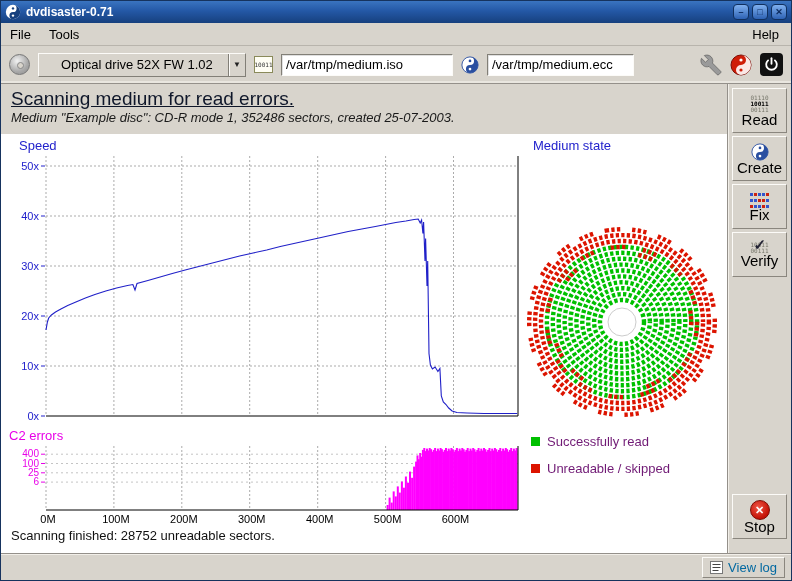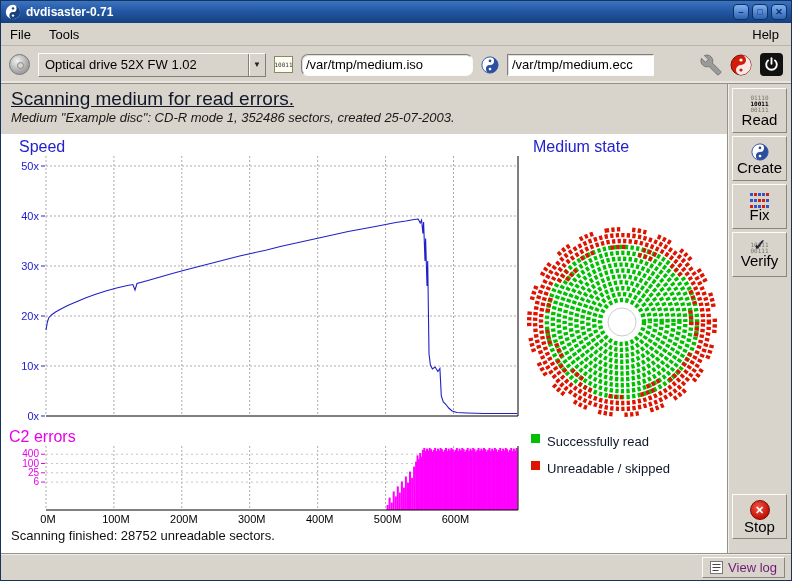--- a/index.html
+++ b/index.html
@@ -55,73 +55,74 @@
     width:21px; height:21px; border-radius:50%;
     background:radial-gradient(circle at 38% 32%, #f2f2f2, #a9a9a9 60%, #8a8a8a);
     border:1px solid #777;
     position:relative;
   }
   .drive-ball::after{
     content:""; position:absolute; left:7px; top:7px; width:5px; height:5px;
     border-radius:50%; background:#d8d4cc; border:1px solid #888;
   }
   .combo{
-    height:24px; width:228px;
+    height:24px; width:208px;
     border:1px solid; border-color:#fcfbf8 #827f77 #827f77 #fcfbf8;
     background:#d8d4cc;
     display:flex; align-items:center;
     font-size:13px;
+    padding-left:16px;
   }
   .combo .combo-text{ flex:1; padding:0 6px; white-space:nowrap; overflow:hidden; }
   .combo .combo-arrow{
     width:17px; height:100%; display:flex; align-items:center; justify-content:center;
     border-left:1px solid #827f77; box-shadow:inset 1px 0 0 #fcfbf8;
     font-size:8px; color:#222;
   }
   .mini-file{
     width:19px; height:17px; background:#fffef4;
     border:1px solid #8a8a5a;
     font:6px "DejaVu Sans Mono", monospace; color:#333;
     display:flex; align-items:center; justify-content:center;
   }
   .entry{
     height:22px; background:#fff;
     border:1px solid; border-color:#827f77 #fcfbf8 #fcfbf8 #827f77;
     box-shadow: inset 1px 1px 0 rgba(0,0,0,0.12);
     font:13px "Liberation Sans", sans-serif; color:#000;
     padding:0 4px;
   }
-  .entry.iso{ width:172px;border-radius:7px; }
+  .entry.iso{ width:172px; }
   .entry.ecc{ width:147px; }
   .tb-spacer{ flex:1; }
   .tool-btn{ background:none; border:none; padding:0; display:flex; align-items:center; }
   .power-box{
     width:23px; height:23px; background:#111; border-radius:4px;
     display:flex; align-items:center; justify-content:center;
   }
 
   
   .content-row{ flex:1; display:flex; min-height:0; }
   .left-col{ width:726px; display:flex; flex-direction:column; }
 
   .status-area{ height:50px; padding:5px 10px 0; }
   .status-line1{ font-size:19px; color:#0f172a; line-height:19px;text-decoration:underline; }
   .status-line2{ font-size:13px; font-style:italic; color:#1a1a1a; line-height:19px; }
 
   .chart-panel{
     flex:1; background:#fff; position:relative; overflow:hidden;
   }
-  .chart-title{ position:absolute; font-size:16px; color:#2222cc; }
+  .chart-title{ position:absolute; font-size:13px; color:#2222cc; }
   .chart-title.c2{ color:#e800e8; }
   .speed-svg{ position:absolute; left:0; top:18px; }
   .c2-svg{ position:absolute; left:0; top:308px; }
   .disc-svg{ position:absolute; left:521px; top:88px; }
 
   .legend{ position:absolute; left:530px; top:300px; display:flex; flex-direction:column; gap:12px; }
-  .legend-item{ display:flex; align-items:flex-start; gap:7px; font-size:13px; color:#0f172a; }
+  .legend-item{ display:flex; align-items:center; gap:7px; font-size:13px; color:#701a75; }
   .swatch{ width:9px; height:9px; display:inline-block; }
 
   .finish-line{ position:absolute; left:10px; top:394px; font-size:13px; color:#111; }
 
   
   .grid{ stroke:#ababab; stroke-width:1; stroke-dasharray:2 2; }
   .gridm{ stroke:#c4c4c4; stroke-width:1; stroke-dasharray:2 3; }
   .axis{ stroke:#000; stroke-width:1; }
   .btick{ stroke:#2222cc; stroke-width:1; }
   .mtick{ stroke:#e800e8; stroke-width:1; }
@@ -165,21 +166,21 @@
     border-top:1px solid #94908a;
     box-shadow: inset 0 1px 0 #f2efe9;
     display:flex; align-items:center; justify-content:flex-end;
     padding:0 6px;
   }
   .viewlog-btn{
     height:21px; padding:0 7px;
     border:1px solid; border-color:#fcfbf8 #8a867e #8a867e #fcfbf8;
     background:#d8d4cc;
     display:flex; align-items:center; gap:5px;
-    font-size:13px; color:#701a75;
+    font-size:13px; color:#0369a1;
   }
 </style>
 </head>
 <body>
 
 <div class="window">
 
   <div class="titlebar">
     <span class="win-icon">
       <svg viewBox="0 0 20 20" width="16" height="16">

